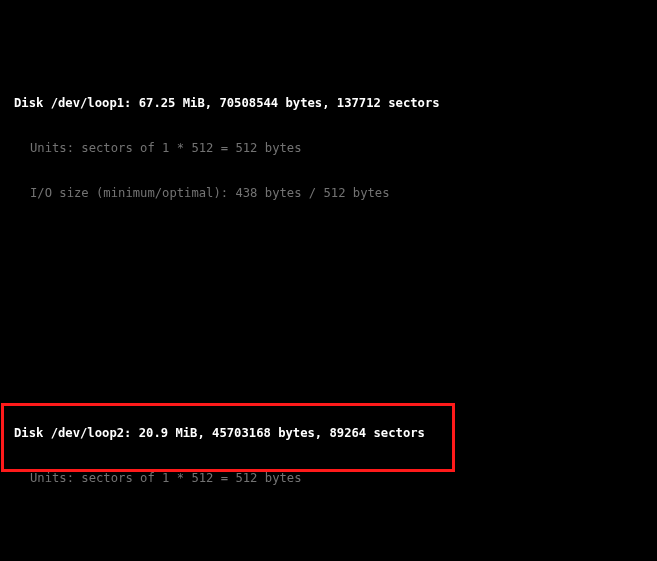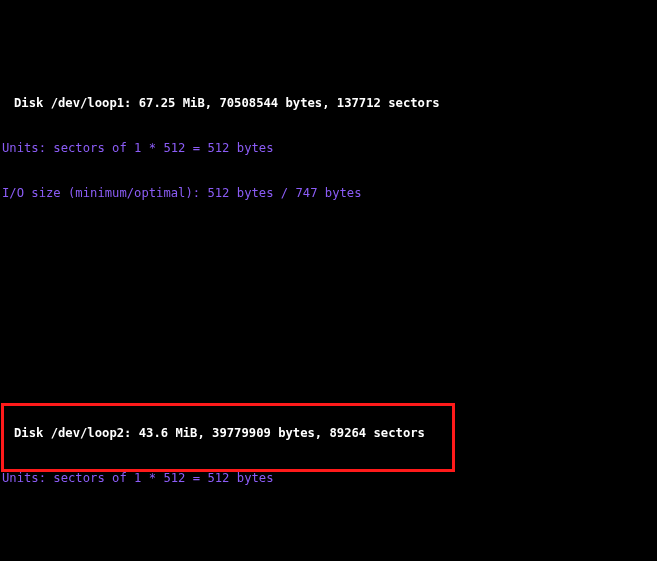--- a/index.html
+++ b/index.html
@@ -33,21 +33,22 @@
   }
   .blank {
     height: 15px;
   }
   .hdr {
     font-weight: bold;
     color: #ffffff;
     padding-left: 12px;
   }
   .plain {
-    color: #8b5cf6;
+    color: #737373;
+    margin-left: 28px;
   }
   #highlight-box {
     position: absolute;
     left: 1px;
     top: 403px;
     width: 454px;
     height: 69px;
     border: 3px solid #ff1a1a;
     box-sizing: border-box;
     pointer-events: none;
@@ -58,29 +59,29 @@
 </style>
 </head>
 <body>
 
 <div id="terminal">
 
   
   <div class="block">
     <div class="line hdr">Disk /dev/loop1: 67.25 MiB, 70508544 bytes, 137712 sectors</div>
     <div class="line plain">Units: sectors of 1 * 512 = 512 bytes</div>
-    <div class="line plain">I/O size (minimum/optimal): 512 bytes / 747 bytes</div>
+    <div class="line plain">I/O size (minimum/optimal): 438 bytes / 512 bytes</div>
   </div>
 
   <div class="blank"></div>
   <div class="blank"></div>
 
   
   <div class="block">
-    <div class="line hdr">Disk /dev/loop2: 43.6 MiB, 39779909 bytes, 89264 sectors</div>
+    <div class="line hdr">Disk /dev/loop2: 20.9 MiB, 45703168 bytes, 89264 sectors</div>
     <div class="line plain">Units: sectors of 1 * 512 = 512 bytes</div>
     
     
   </div>
 
   
   
   
   
 

